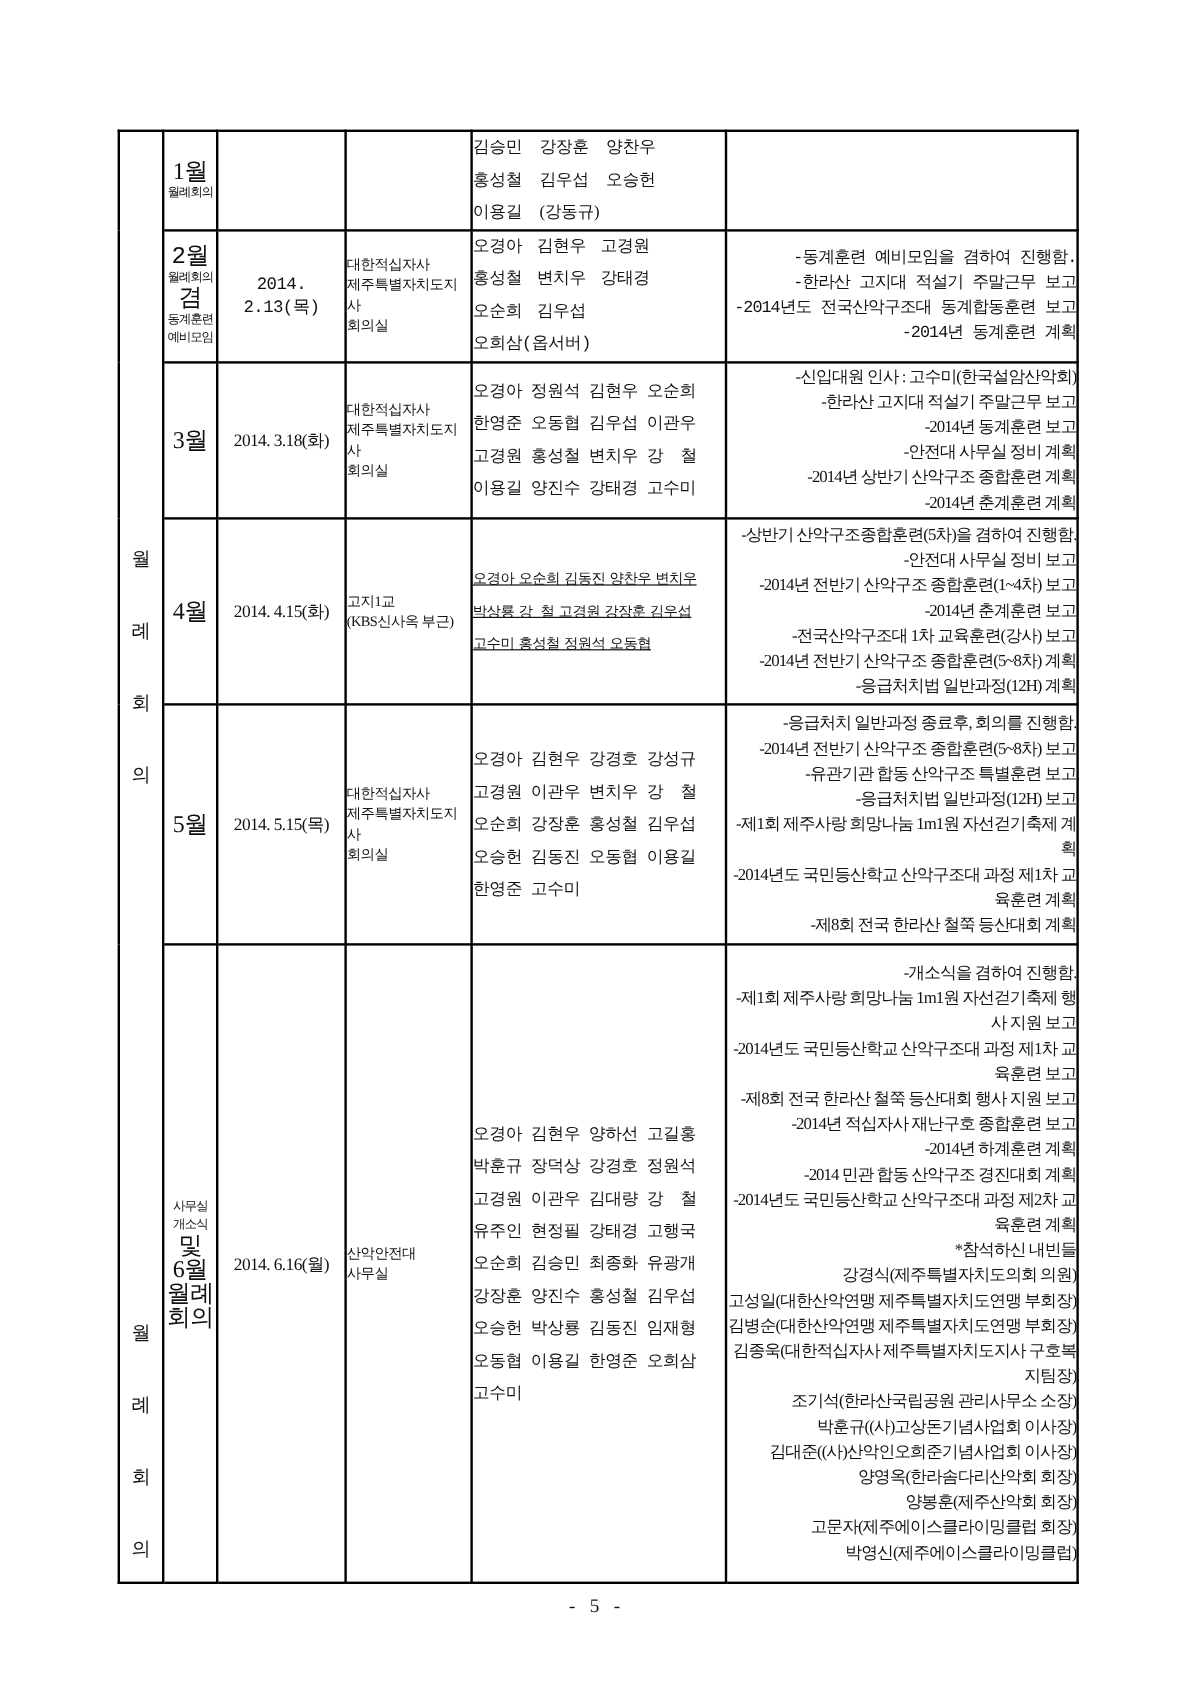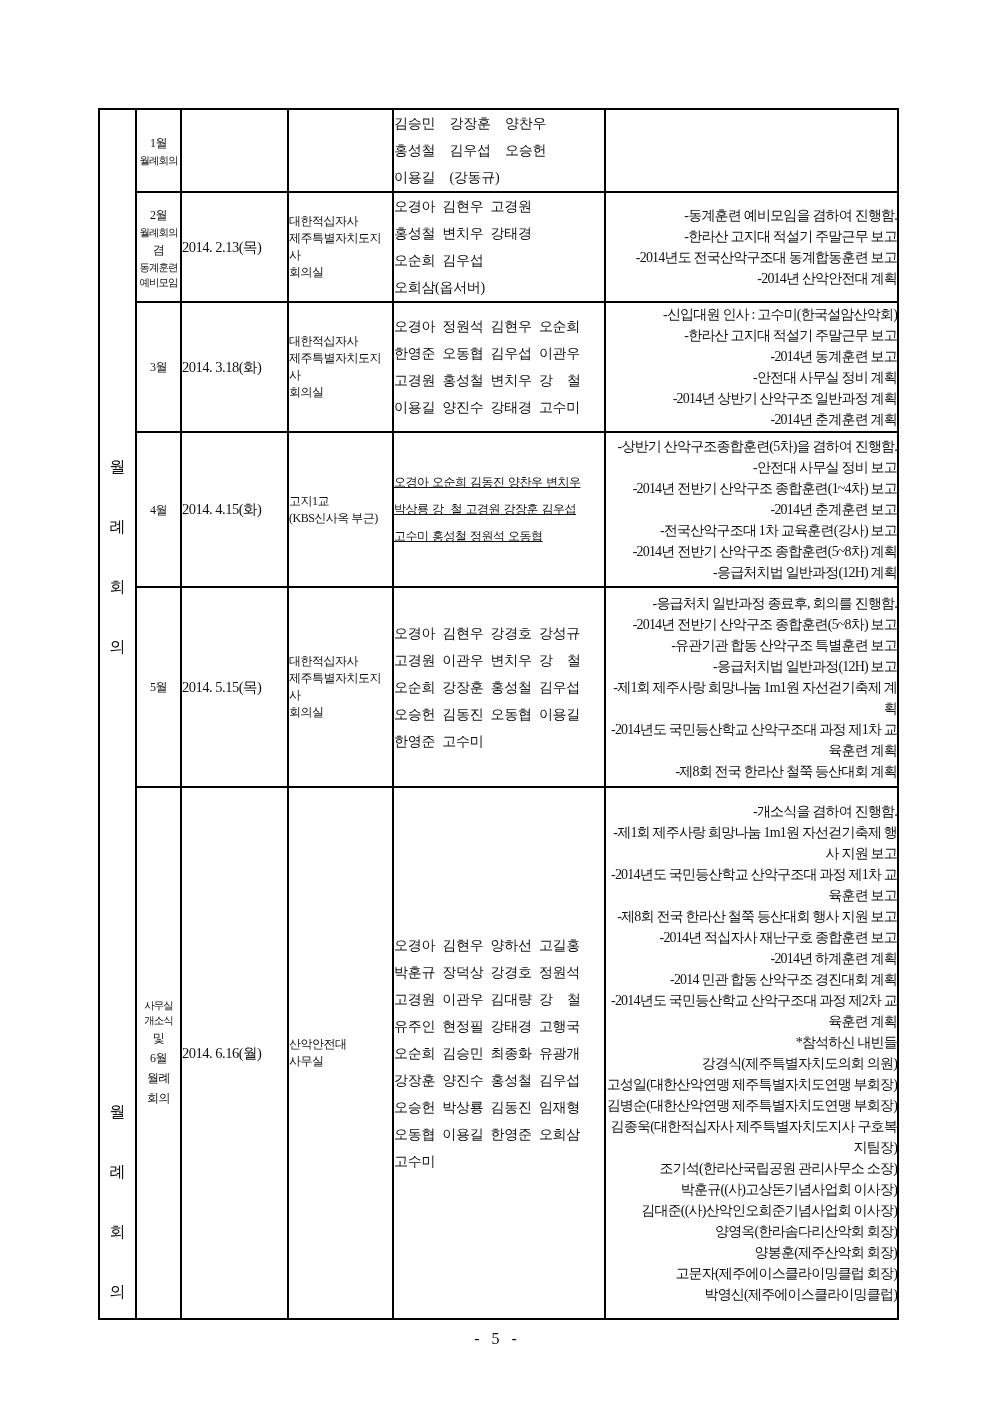--- a/index.html
+++ b/index.html
@@ -21,25 +21,25 @@
   }
 
   
   td.side { width:35px; }
   .vwrap { position:relative; height:1190px; width:100%; }
   .vgroup { position:absolute; left:0; width:100%; }
   .vchar { width:100%; text-align:center; font-size:16px; line-height:16px; margin-bottom:44px; }
 
   
   td.month { text-align:center; }
-  td.month .mn { font-size:12px; line-height:20px; letter-spacing:-0.5px; }
+  td.month .mn { font-size:20px; line-height:20px; letter-spacing:-0.5px; }
   td.month .ms { font-size:10.5px; line-height:15px; letter-spacing:-1px;text-align:center; }
 
   
-  td.date { text-align:left; font-size:14.5px; letter-spacing:-0.5px; }
+  td.date { text-align:center; font-size:14.5px; letter-spacing:-0.5px; }
 
   
   td.loc { text-align:left; font-size:12px; letter-spacing:-0.5px; line-height:17px; }
 
   
   td.att { padding:2px 4px; font-size:14px; line-height:27px; }
   td.att .aline { white-space:pre-wrap; word-spacing:4px; letter-spacing:-0.3px; }
   td.att.compact { font-size:12px; }
   td.att.compact .aline { word-spacing:1px; letter-spacing:-0.5px;text-decoration:underline; }
 
@@ -90,21 +90,21 @@
           </td>
           <td class="date"></td>
           <td class="loc"></td>
           <td class="att">
             <div class="aline">김승민  강장훈  양찬우</div>
             <div class="aline">홍성철  김우섭  오승헌</div>
             <div class="aline">이용길  (강동규)</div>
           </td>
           <td class="notes"></td>
         </tr>
-        <tr style="height: 92px;">
+        <tr style="height: 92px; font-family: Liberation Mono, monospace;">
           <td class="month">
             <div class="mn">2월</div>
             <div class="ms">월례회의</div>
             <div class="mn">겸</div>
             <div class="ms">동계훈련</div>
             <div class="ms">예비모임</div>
           </td>
           <td class="date">
             <div>2014. 2.13(목)</div>
           </td>
@@ -116,21 +116,21 @@
           <td class="att">
             <div class="aline">오경아 김현우 고경원</div>
             <div class="aline">홍성철 변치우 강태경</div>
             <div class="aline">오순희 김우섭</div>
             <div class="aline">오희삼(옵서버)</div>
           </td>
           <td class="notes">
             <div class="nline">-동계훈련 예비모임을 겸하여 진행함.</div>
             <div class="nline">-한라산 고지대 적설기 주말근무 보고</div>
             <div class="nline">-2014년도 전국산악구조대 동계합동훈련 보고</div>
-            <div class="nline">-2014년 산악안전대 계획</div>
+            <div class="nline">-2014년 동계훈련 계획</div>
           </td>
         </tr>
         <tr style="height: 130px;">
           <td class="month">
             <div class="mn">3월</div>
           </td>
           <td class="date">
             <div>2014. 3.18(화)</div>
           </td>
           <td class="loc">
@@ -142,21 +142,21 @@
             <div class="aline">오경아 정원석 김현우 오순희</div>
             <div class="aline">한영준 오동협 김우섭 이관우</div>
             <div class="aline">고경원 홍성철 변치우 강  철</div>
             <div class="aline">이용길 양진수 강태경 고수미</div>
           </td>
           <td class="notes">
             <div class="nline">-신입대원 인사 : 고수미(한국설암산악회)</div>
             <div class="nline">-한라산 고지대 적설기 주말근무 보고</div>
             <div class="nline">-2014년 동계훈련 보고</div>
             <div class="nline">-안전대 사무실 정비 계획</div>
-            <div class="nline">-2014년 상반기 산악구조 일반과정  계획</div>
+            <div class="nline">-2014년 상반기 산악구조 종합훈련  계획</div>
             <div class="nline">-2014년 춘계훈련 계획</div>
           </td>
         </tr>
         <tr style="height: 155px;">
           <td class="month">
             <div class="mn">4월</div>
           </td>
           <td class="date">
             <div>2014. 4.15(화)</div>
           </td>

